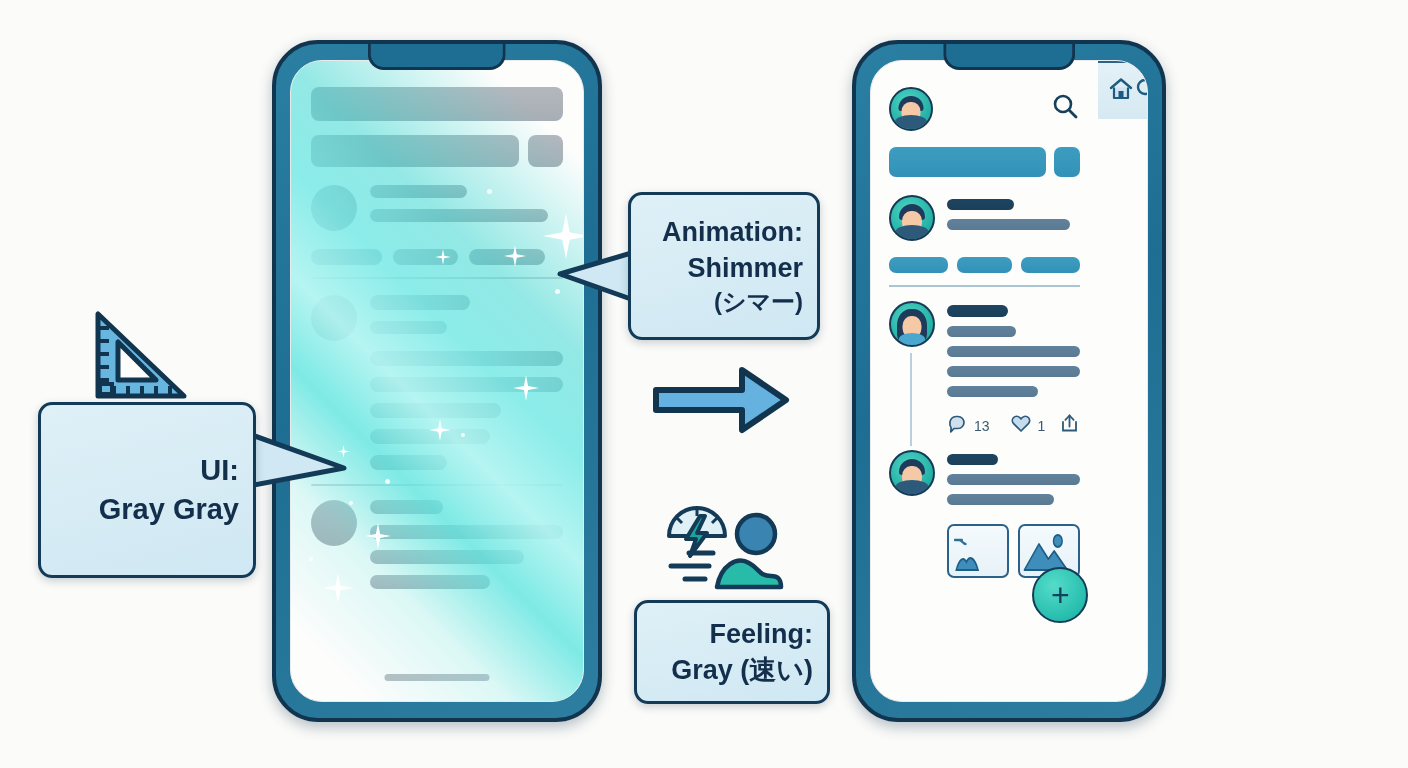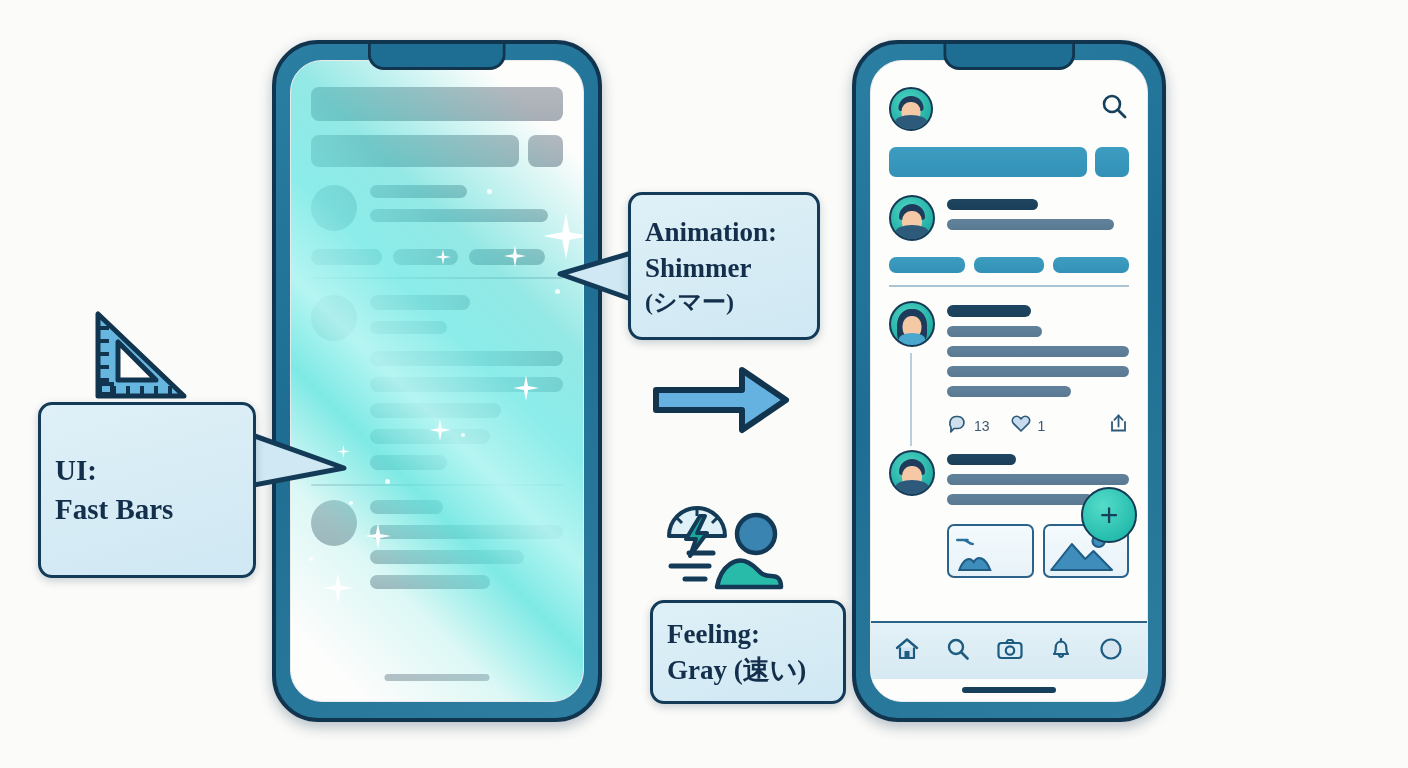--- a/index.html
+++ b/index.html
@@ -73,21 +73,21 @@
         rgba(255,255,255,0) 78%);
   }
   .spark {
     position: absolute; z-index: 14; pointer-events: none;
     background: #ffffff;
     clip-path: polygon(50% 0%, 58% 42%, 100% 50%, 58% 58%, 50% 100%, 42% 58%, 0% 50%, 42% 42%);
   }
   .dot { position: absolute; z-index: 14; background: #ffffff; border-radius: 50%; opacity: .85; }
 
   
-  .ui { position: absolute; inset: 0; display: flex; flex-direction: column; }
+  .ui { position: absolute; inset: 0; display: flex; flex-direction: row; }
   .ui-top { padding: 26px 18px 0 18px; flex: 1; position: relative; }
   .ui-headrow { display: flex; align-items: center; justify-content: space-between; margin-bottom: 16px; }
 
   .avatar {
     position: relative; border-radius: 50%;
     background: radial-gradient(circle at 42% 34%, #4fd6c4 0%, #27b3a8 62%, #1aa096 100%);
     border: 2.5px solid #163a55; overflow: hidden; flex: none;
   }
   .avatar .hair { position: absolute; left: 50%; transform: translateX(-50%); background: #1f3b5c; }
   .avatar .face { position: absolute; left: 50%; transform: translateX(-50%); background: #f5c9a6; border-radius: 45%; }
@@ -137,26 +137,25 @@
   }
   .ui-home .hbar { width: 34%; height: 6px; background: #16405c; border-radius: 4px; }
 
   
   .callout {
     position: absolute; z-index: 40;
     background: linear-gradient(165deg,#dff0f7,#cfe8f3);
     border: 3px solid #133a57;
     border-radius: 14px;
     box-shadow: 0 3px 9px rgba(20,50,75,0.22);
-    display: flex; flex-direction: column; align-items: flex-start; justify-content: center;
+    display: flex; flex-direction: column; align-items: flex-end; justify-content: center;
     text-align: center;
     color: #132f4c;
     font-weight: bold;
     padding: 10px 14px;
-    font-family: Liberation Serif, serif;
   }
   .callout .ln { line-height: 1.34; white-space: nowrap; }
   .tail { position: absolute; z-index: 39; }
 
   
   .center-arrow { position: absolute; z-index: 35; }
   .ruler { position: absolute; z-index: 35; }
   .speedicon { position: absolute; z-index: 35; }
 </style>
 </head>
@@ -443,32 +442,32 @@
     </svg>
   </div>
 
   <div class="tail" style="left:236px; top:424px;">
     <svg width="120" height="70" viewBox="0 0 120 70">
       <polygon points="2,6 2,64 108,44" fill="#cfe8f3" stroke="#133a57" stroke-width="5" stroke-linejoin="round"></polygon>
     </svg>
   </div>
   <div class="callout" style="left:38px; top:402px; width:218px; height:176px; font-size:29px;">
     <div class="ln">UI:</div>
-    <div class="ln">Fast Bars</div>
+    <div class="ln">Gray Gray</div>
   </div>
 
   <div class="tail" style="left:556px; top:240px;">
     <svg width="110" height="76" viewBox="0 0 110 76">
       <polygon points="106,4 106,70 4,34" fill="#cfe8f3" stroke="#133a57" stroke-width="5" stroke-linejoin="round"></polygon>
     </svg>
   </div>
   <div class="callout" style="left:628px; top:192px; width:192px; height:148px; font-size:27px;">
     <div class="ln">Animation:</div>
     <div class="ln">Shimmer</div>
     <div class="ln" style="font-size:24px;">(シマー)</div>
   </div>
 
-  <div class="callout" style="left:634px; top:600px; width:196px; height:104px; font-size:27px;margin-left:16px;">
+  <div class="callout" style="left:634px; top:600px; width:196px; height:104px; font-size:27px;">
     <div class="ln">Feeling:</div>
     <div class="ln">Gray (速い)</div>
   </div>
 
 </div>
 
 </body></html>

